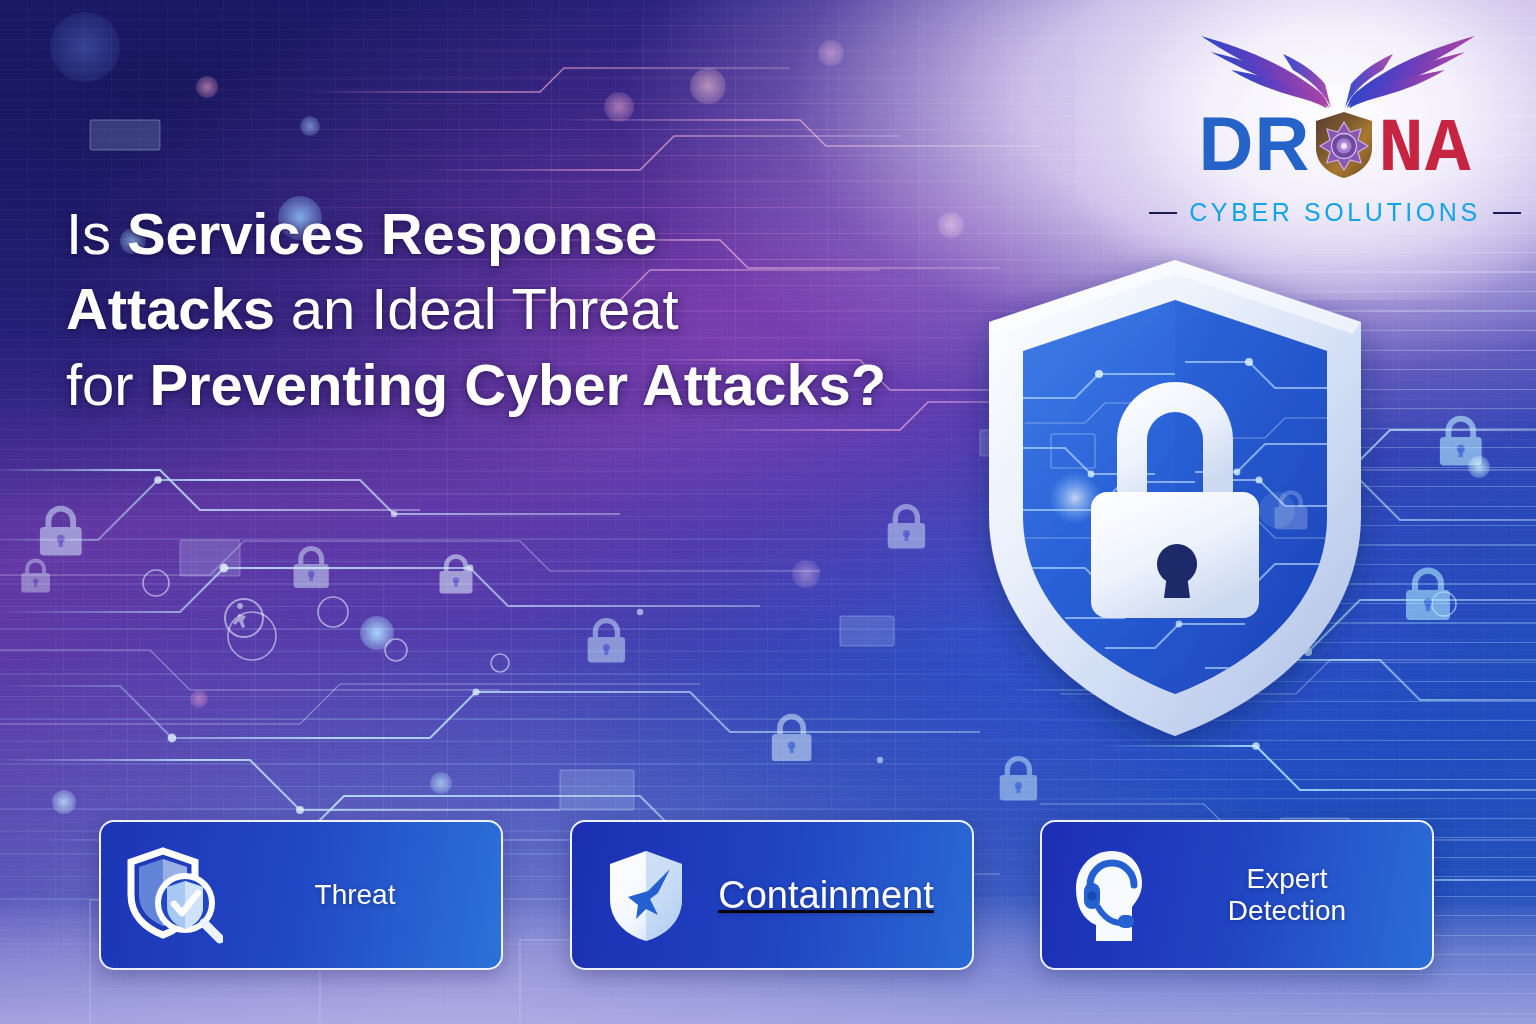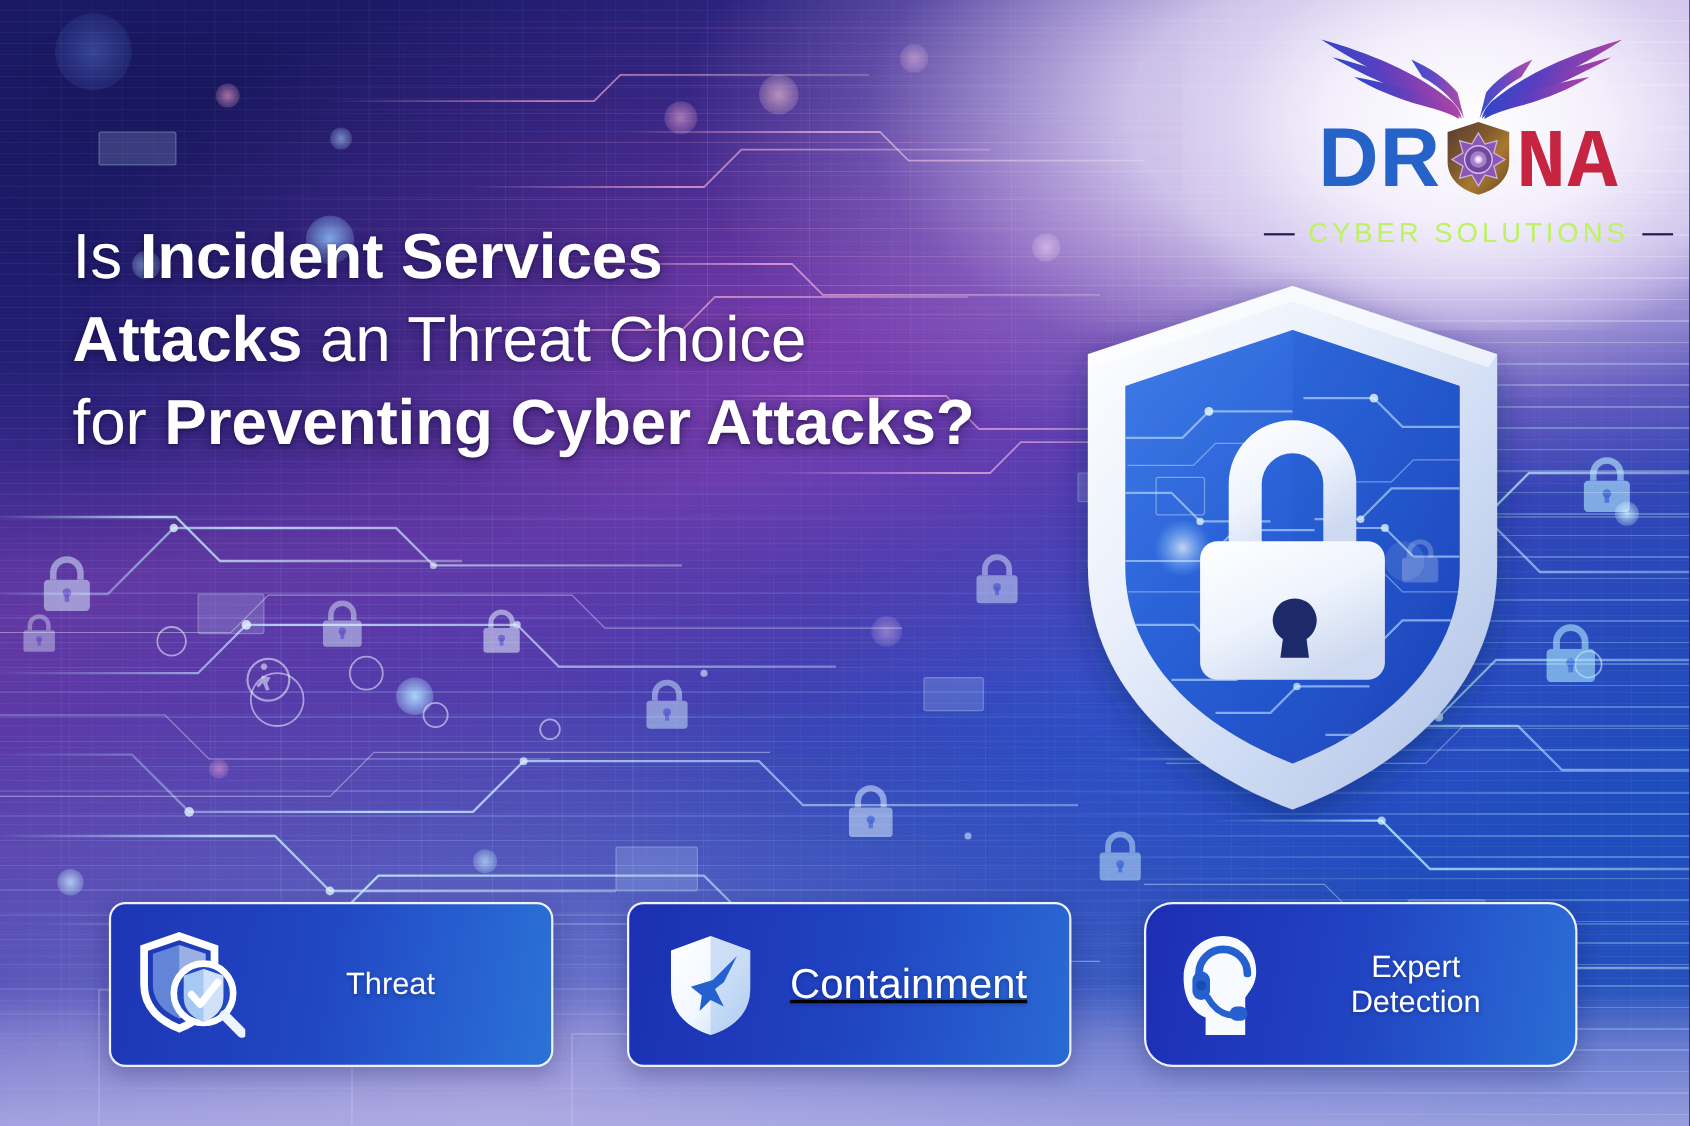--- a/index.html
+++ b/index.html
@@ -143,21 +143,21 @@
   #logo .emblem {
     display: inline-block; vertical-align: -10px;
     width: 66px; height: 70px; margin: 0 1px;
   }
   #logo .tagline-row {
     position: absolute; left: 0; top: 178px; width: 420px;
     display: flex; align-items: center; justify-content: center; gap: 12px;
   }
   #logo .tag-dash { width: 28px; height: 2px; background: #1d1b52; }
   #logo .tagline {
-    color: #bef264; font-size: 25px; font-weight: 400;
+    color: #0ea5e9; font-size: 25px; font-weight: 400;
     letter-spacing: 3.6px; white-space: nowrap;
   }
 
   
   #hero-shield { position: absolute; left: 955px; top: 248px; width: 440px; height: 500px; }
 
   
   #badges { position: absolute; left: 0; top: 820px; width: 1536px; height: 150px; }
   .badge {
     position: absolute;
@@ -165,21 +165,21 @@
     height: 146px;
     border: 2px solid rgba(255,255,255,0.92);
     border-radius: 15px;
     box-shadow: 0 6px 22px rgba(20,20,80,0.30);
     display: flex;
     align-items: center;
     overflow: hidden;
   }
   .badge-1 { left: 99px;  width: 400px; background: linear-gradient(100deg, #1d35b5 0%, #2147c4 48%, #2b72d8 100%); }
   .badge-2 { left: 570px; width: 400px; background: linear-gradient(100deg, #1b2fb2 0%, #2044c2 52%, #2a6ad4 100%); text-decoration: underline; }
-  .badge-3 { left: 1040px;width: 390px; background: linear-gradient(100deg, #1d2eb4 0%, #2144c3 50%, #2b6ed6 100%); border-radius: 26px; }
+  .badge-3 { left: 1040px;width: 390px; background: linear-gradient(100deg, #1d2eb4 0%, #2144c3 50%, #2b6ed6 100%); }
   .badge-icon { flex: 0 0 auto; margin-left: 26px; width: 96px; height: 100px; }
   .badge-3 .badge-icon { width: 88px; }
   .badge-label {
     flex: 1 1 auto;
     color: #ffffff;
     font-size: 28px;
     font-weight: 400;
     line-height: 1.16;
     text-align: center;
     padding-right: 14px;
@@ -358,24 +358,24 @@
   <div class="bokeh" style="left:1468px;top:456px;width:22px;height:22px;background:radial-gradient(circle,rgba(190,240,255,.8),rgba(90,180,255,0));"></div>
   <div class="bokeh" style="left:1056px;top:582px;width:40px;height:40px;background:radial-gradient(circle,rgba(150,220,255,.55),rgba(70,160,255,0));"></div>
   <div class="bokeh" style="left:50px;top:12px;width:70px;height:70px;background:radial-gradient(circle,rgba(90,140,240,.35),rgba(60,100,220,0));"></div>
   <div class="bokeh" style="left:792px;top:560px;width:28px;height:28px;background:radial-gradient(circle,rgba(255,200,200,.4),rgba(255,150,160,0));"></div>
 
   <div class="logo-glow"></div>
   <div class="bottom-haze"></div>
 
   <div id="headline">
     <span class="ln">
-      <span class="r">Is </span><span class="b">Incident Services</span>
+      <span class="r">Is </span><span class="b">Services Response</span>
     </span>
     <span class="ln">
-      <span class="b">Attacks</span><span class="r"> an Threat Choice</span>
+      <span class="b">Attacks</span><span class="r"> an Ideal Threat</span>
     </span>
     <span class="ln">
       <span class="r">for </span><span class="b">Preventing Cyber Attacks?</span>
     </span>
   </div>
 
   <div id="logo">
     <svg class="wings" viewBox="0 0 310 86">
       <defs>
         <linearGradient id="wingGrad" x1="0" y1="0" x2="1" y2="0">

